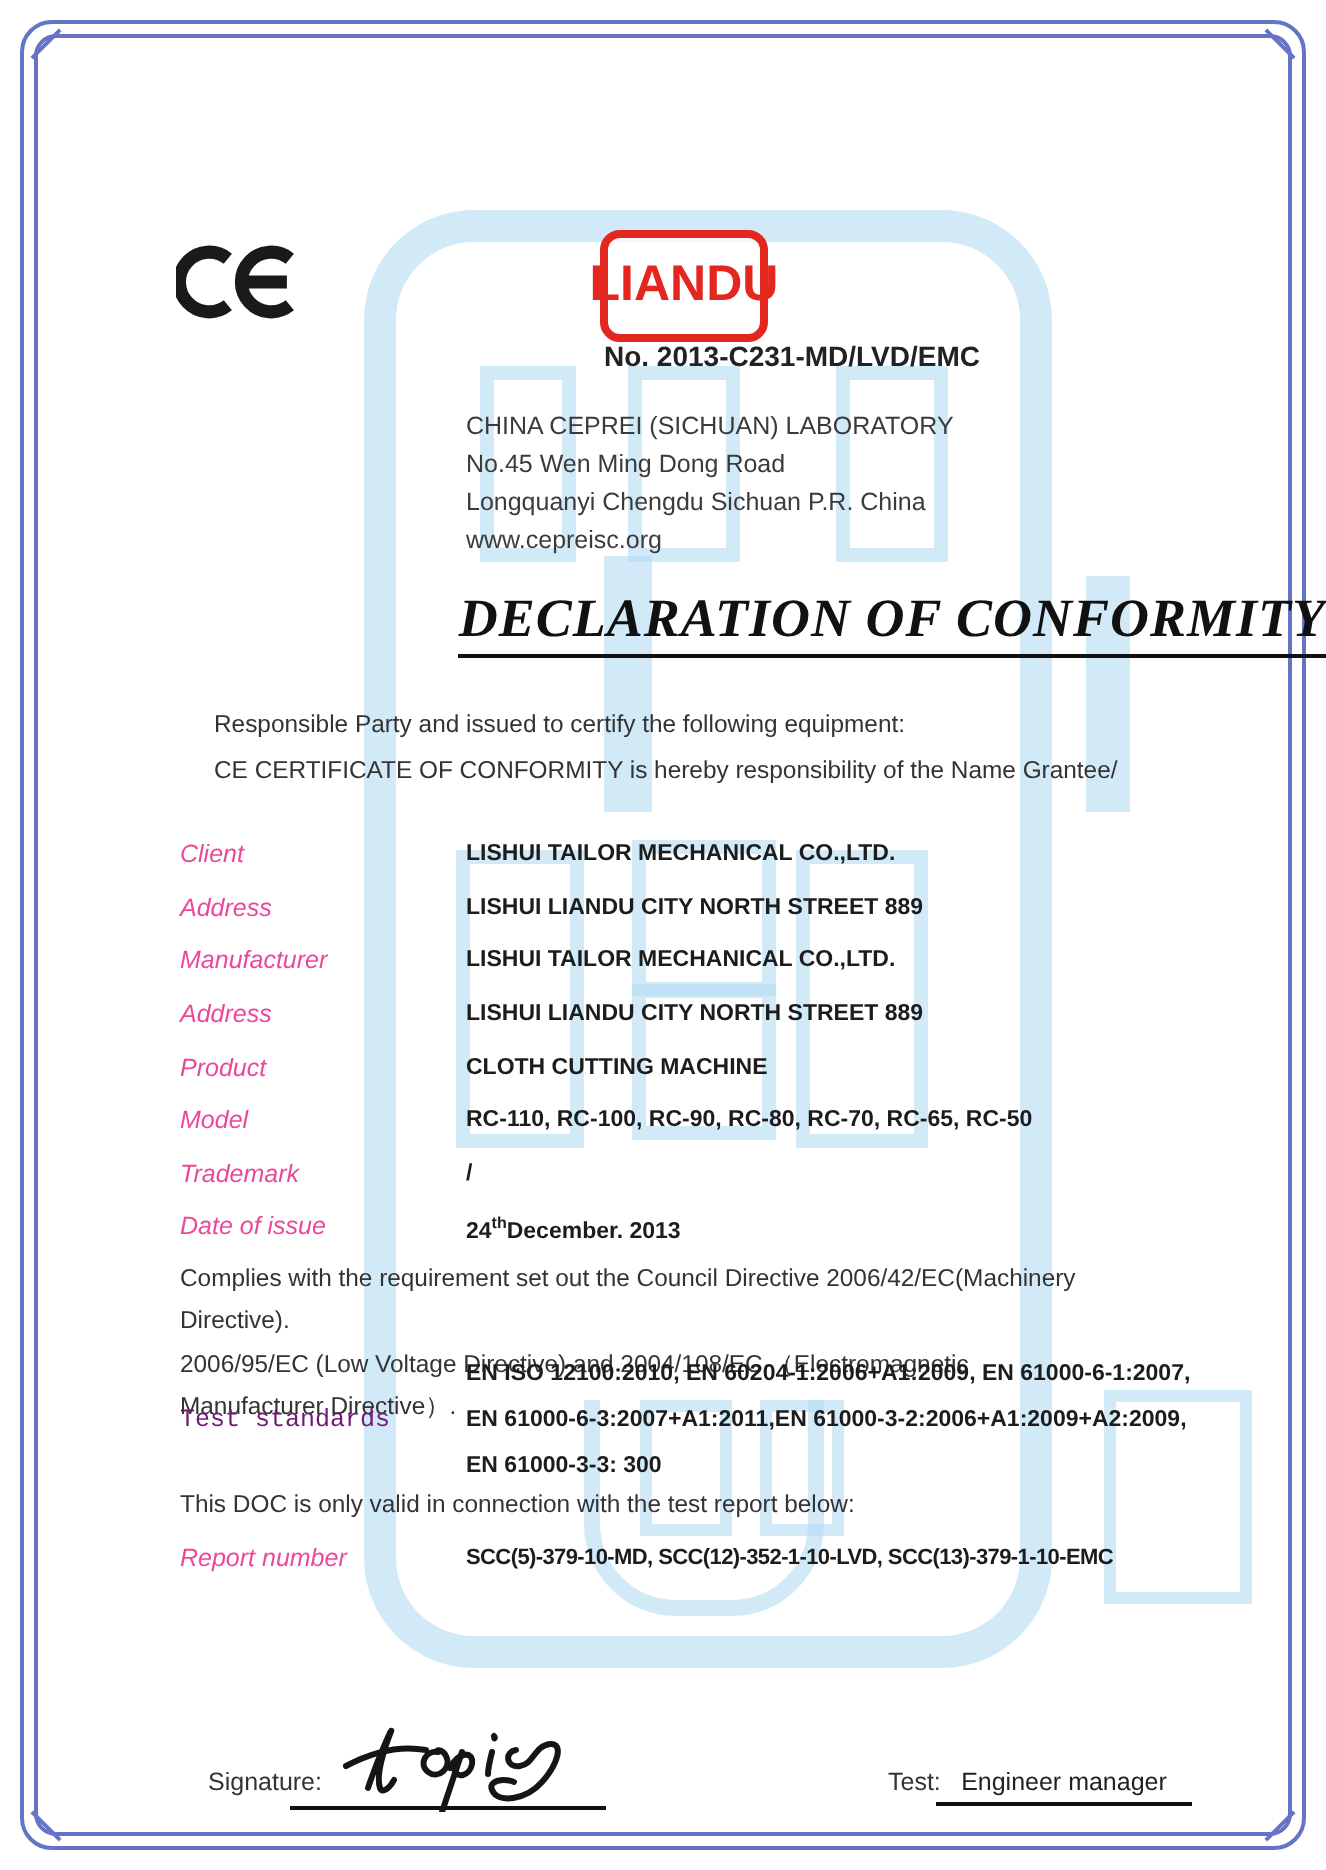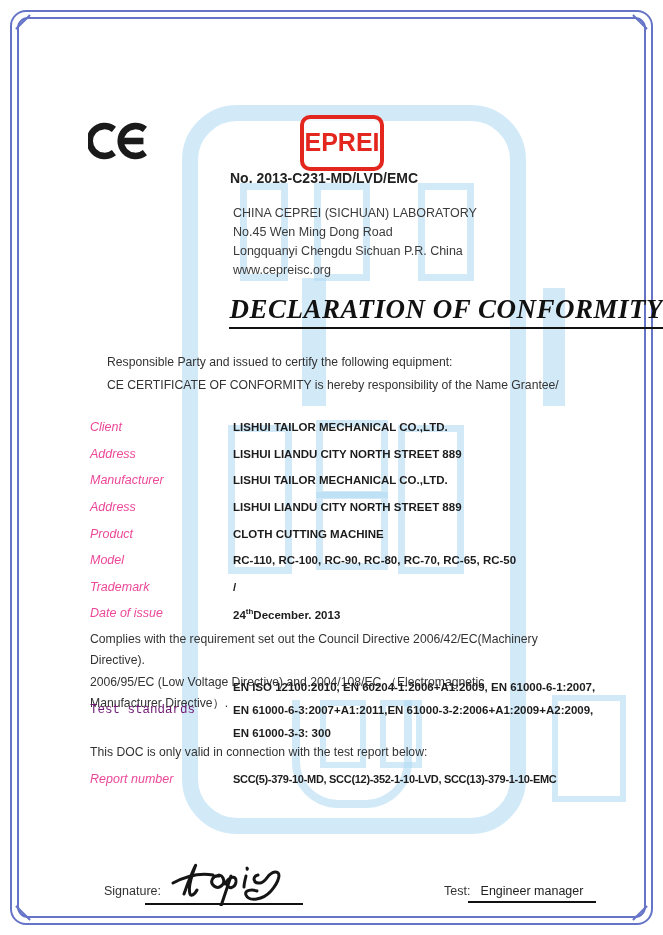--- a/index.html
+++ b/index.html
@@ -36,21 +36,21 @@
   .wm-u{left:292px;top:700px;width:104px;height:100px;border:8px solid var(--wm);border-top:none;
         border-radius:0 0 46px 46px;}
   .wm-sq-right{left:552px;top:695px;width:62px;height:95px;border:6px solid var(--wm);}
   
   .ce-mark{position:absolute;left:88px;top:116px;width:62px;height:50px;}
   .eprei-logo{position:absolute;left:300px;top:115px;width:76px;height:48px;
        border:4px solid var(--red);border-radius:10px;display:flex;align-items:center;justify-content:center;
        background:rgba(255,255,255,.65);}
   .eprei-text{font-weight:bold;font-size:25px;color:var(--red);letter-spacing:0px;line-height:1;
        transform:translateY(-1px);}
-  .cert-no{position:absolute;left:230px;top:170px;width:332px;text-align:left;
+  .cert-no{position:absolute;left:230px;top:170px;width:332px;text-align:center;
        font-weight:bold;font-size:14px;color:#222;}
   .lab-block{position:absolute;left:233px;top:204px;font-size:12.5px;line-height:19px;color:#3b3b3b;}
   
   .doc-title{position:absolute;left:0;top:294px;width:100%;text-align:right;}
   .doc-title span{display:inline-block;font-family:"Liberation Serif","DejaVu Serif",serif;
        font-style:italic;font-weight:bold;font-size:27px;color:#111;letter-spacing:.5px;
        border-bottom:2.5px solid #111;padding-bottom:2px;}
   
   .para{font-size:12.2px;color:#333;}
   .intro{position:absolute;left:107px;top:351px;width:470px;line-height:23px;}
@@ -104,21 +104,21 @@
     <svg viewBox="0 0 104 64" width="62" height="50">
       <g fill="none" stroke="#1a1a1a" stroke-width="11">
         <path d="M 43.5 12.5 A 25 25 0 1 0 43.5 51.5"></path>
         <path d="M 95.5 12.5 A 25 25 0 1 0 95.5 51.5"></path>
         <path d="M 60 32 H 93"></path>
       </g>
     </svg>
   </div>
 
   <div class="eprei-logo">
-    <span class="eprei-text">EPREI</span>
+    <span class="eprei-text">LIANDU</span>
   </div>
 
   <div class="cert-no">No. 2013-C231-MD/LVD/EMC</div>
 
   <div class="lab-block">
     <div>CHINA CEPREI (SICHUAN) LABORATORY</div>
     <div>No.45 Wen Ming Dong Road</div>
     <div>Longquanyi Chengdu Sichuan P.R. China</div>
     <div>www.cepreisc.org</div>
   </div>

